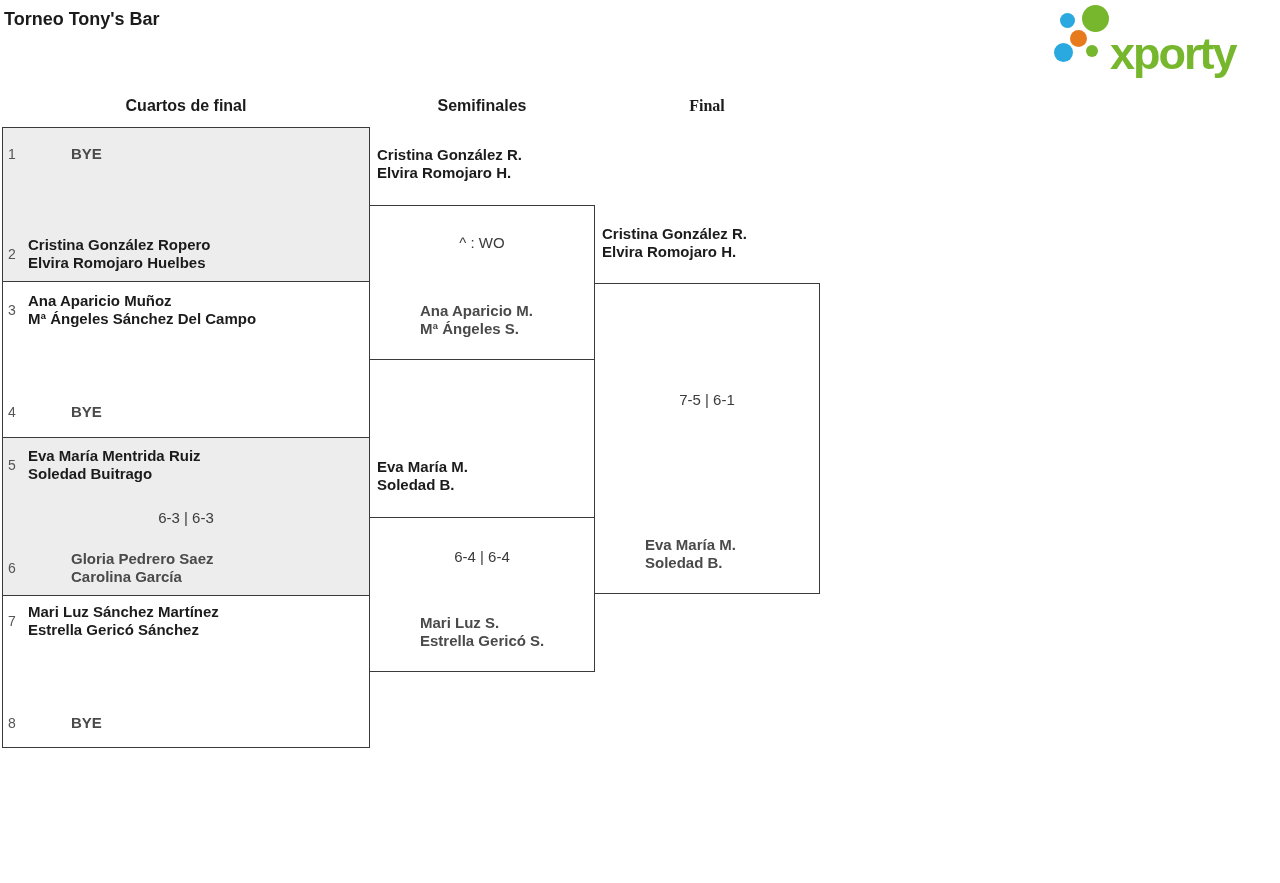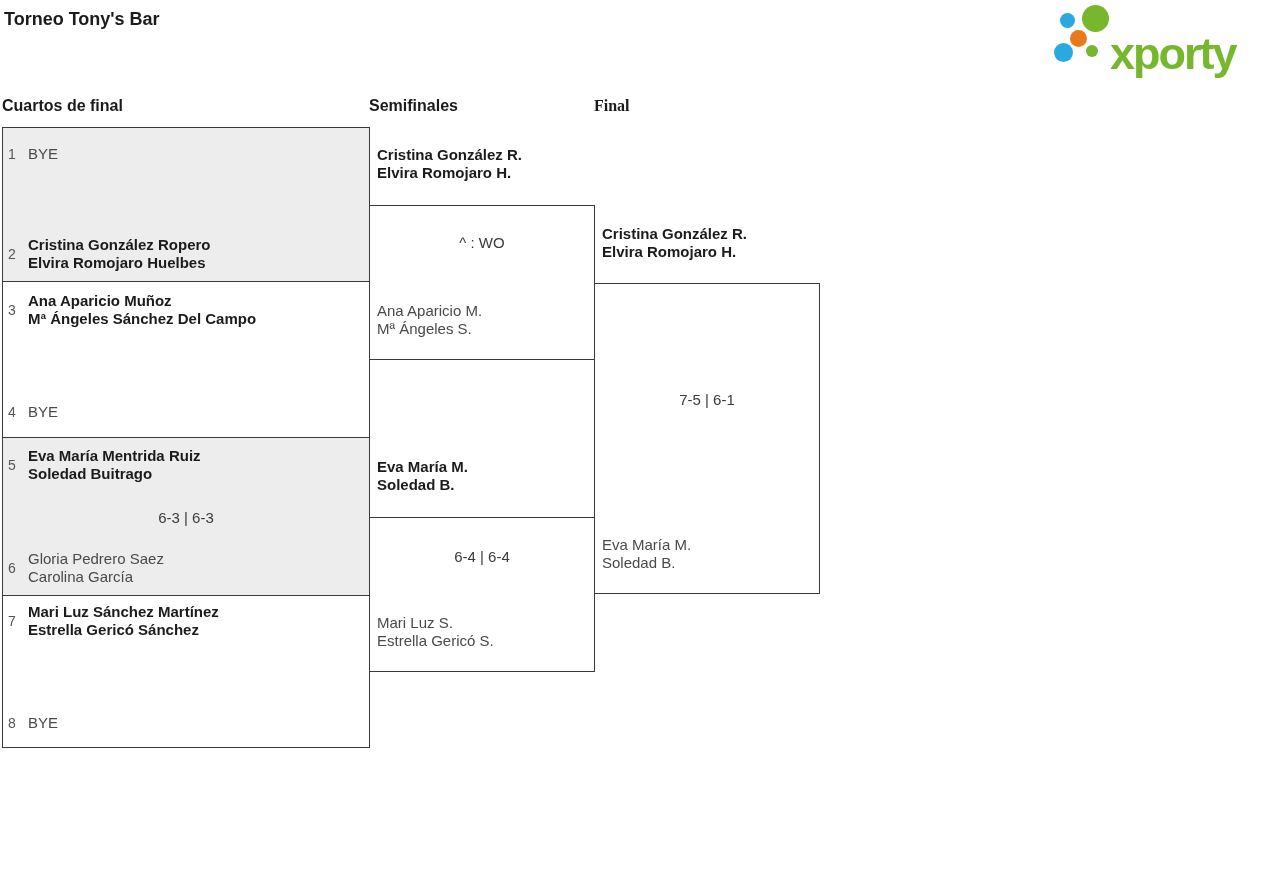--- a/index.html
+++ b/index.html
@@ -14,21 +14,21 @@
   .logo { position:absolute; left:1048px; top:5px; width:232px; height:62px; }
   .logo .dot { position:absolute; border-radius:50%; }
   .dot-green-big   { left:34px; top:0;    width:27px; height:27px; background:#76b72d; }
   .dot-blue-top    { left:12px; top:8px;  width:15px; height:15px; background:#2aa8e0; }
   .dot-orange      { left:22px; top:25px; width:17px; height:17px; background:#e87a1e; }
   .dot-blue-bottom { left:6px;  top:38px; width:19px; height:19px; background:#2aa8e0; }
   .dot-green-small { left:38px; top:40px; width:12px; height:12px; background:#76b72d; }
   .logo-wordmark { position:absolute; left:62px; top:20px; font-size:45px; font-weight:700; letter-spacing:-2px; color:#76b72d; line-height:58px; }
 
   
-  .round-header { position:absolute; top:97px; font-size:16px; font-weight:700; color:#1b1b1b; }
+  .round-header { position:absolute; top:97px; text-align:center; font-size:16px; font-weight:700; color:#1b1b1b; }
   .rh-qf { left:2px;   width:368px; }
   .rh-sf { left:369px; width:226px; }
   .rh-f  { left:594px; width:226px;font-family:Liberation Serif, serif; }
 
   
   .qf-column { position:absolute; left:2px; top:127px; width:368px; height:621px; border:1px solid #3a3a3a; }
   .qf-box { width:100%; }
   .qf-box.gray { background:#ededed; }
   .qf-box:nth-child(1) { height:153px; }
   .qf-box:nth-child(2) { height:156px; border-top:1px solid #3a3a3a; }
@@ -38,21 +38,21 @@
   .match-box { position:absolute; background:#ffffff; border:1px solid #3a3a3a; }
   .sf1-box   { left:369px; top:205px; width:226px; height:155px; }
   .sf2-box   { left:369px; top:517px; width:226px; height:155px; }
   .final-box { left:594px; top:283px; width:226px; height:311px; }
 
   
   .team { position:absolute; display:flex; align-items:center; }
   .team .seed { flex:none; width:13px; margin-right:7px; font-size:14px; color:#555555; }
   .team .names { font-size:15px; line-height:18px; }
   .team.winner .names { font-weight:700; color:#1b1b1b; }
-  .team.loser  .names { font-weight:400; color:#4a4a4a; }
+  .team.loser  .names { font-weight:700; color:#4a4a4a;margin-left:43px; }
 
   .t-qf1a { left:8px; top:145px; }
   .t-qf1b { left:8px; top:236px; }
   .t-qf2a { left:8px; top:292px; }
   .t-qf2b { left:8px; top:403px; }
   .t-qf3a { left:8px; top:447px; }
   .t-qf3b { left:8px; top:550px; }
   .t-qf4a { left:8px; top:603px; }
   .t-qf4b { left:8px; top:714px; }
 

